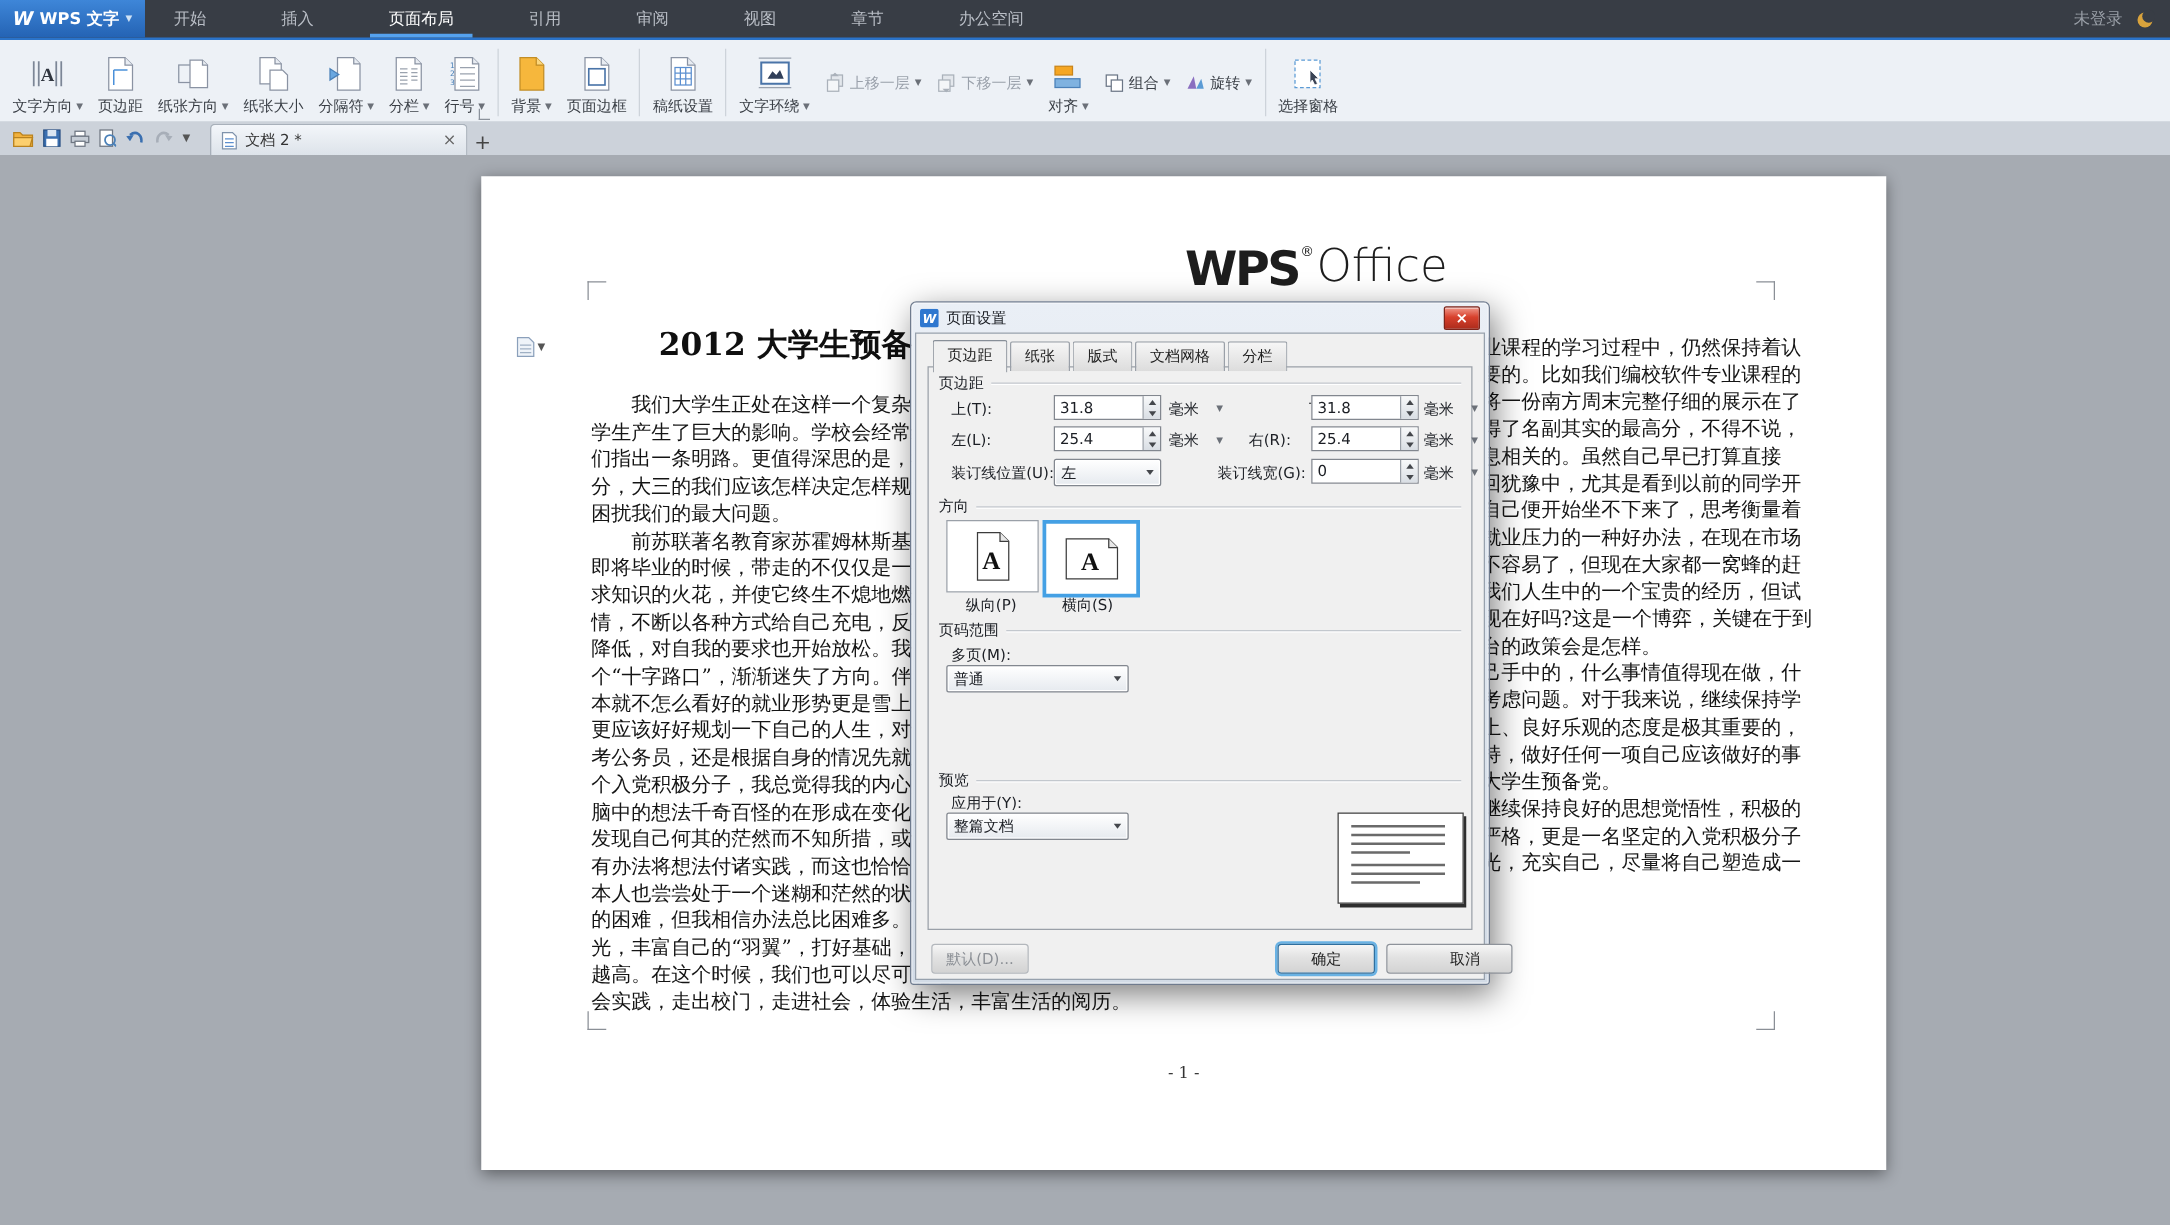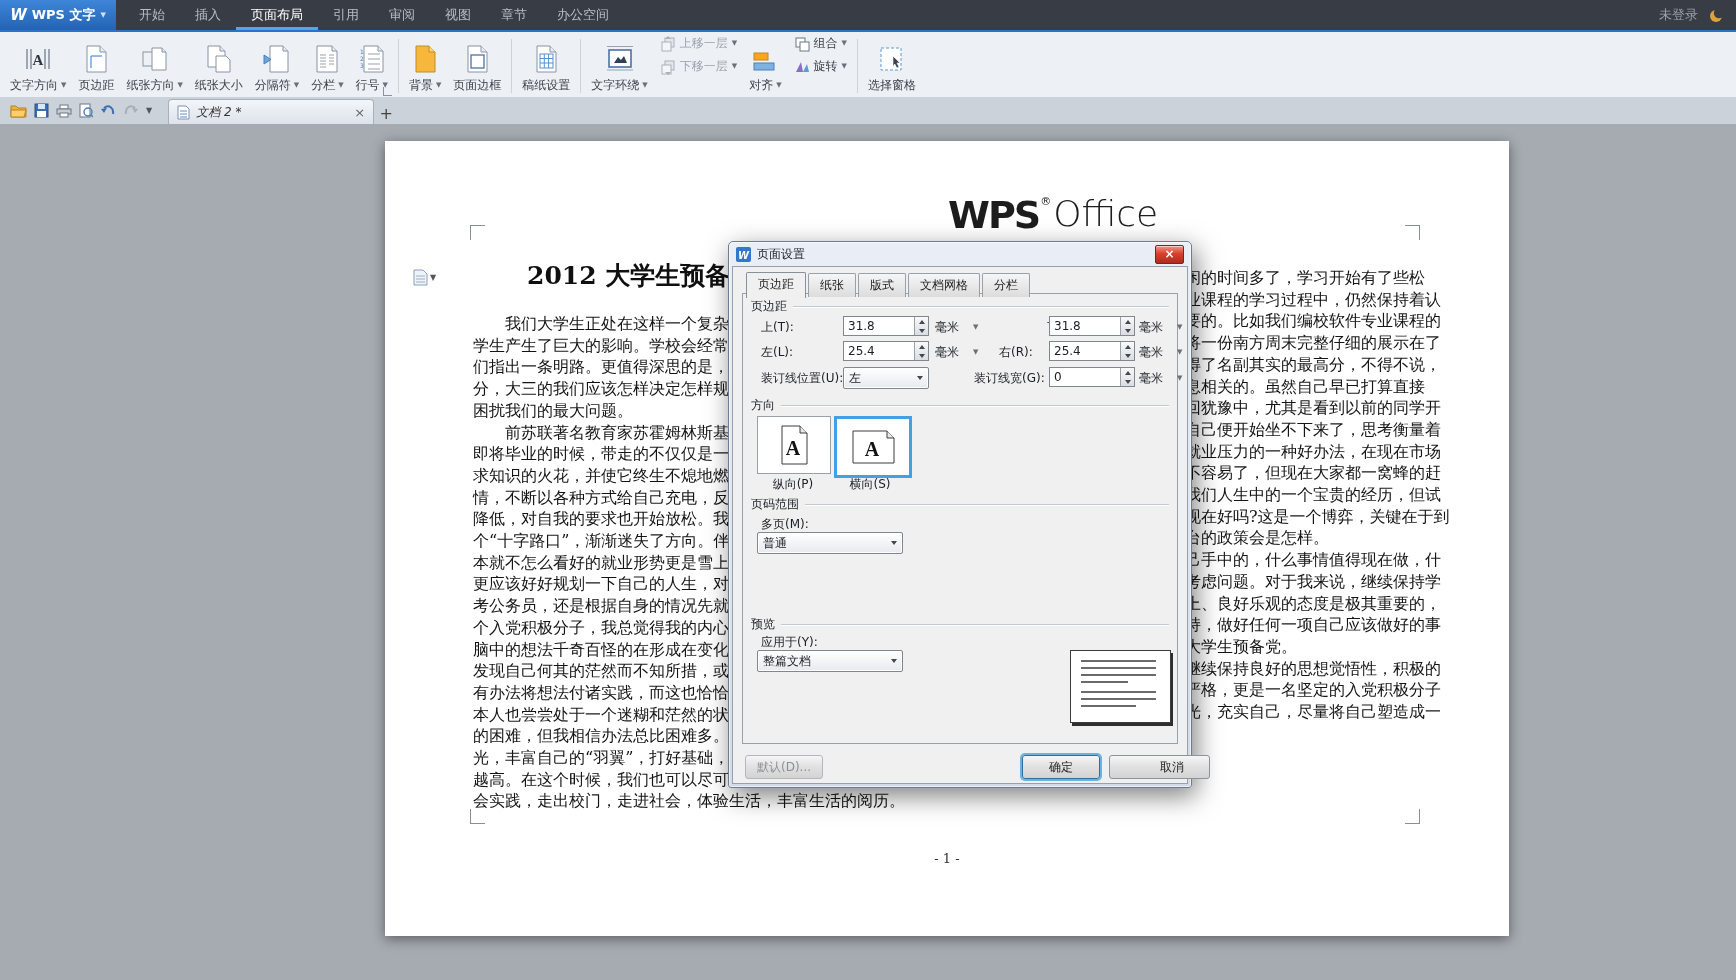--- a/index.html
+++ b/index.html
@@ -9,50 +9,50 @@
   .stage{position:absolute;inset:0;width:1736px;height:980px;background:#a6abb2;}
 
   
   .titlebar{position:absolute;top:0;left:0;right:0;height:30px;background:#383d45;
     border-bottom:2px solid #2a73c9;display:flex;align-items:stretch;color:#b9bec6;
     font-size:13px;z-index:50;}
   .appbtn{width:116px;background:linear-gradient(#3e86d8,#2463b4);color:#fff;
     display:flex;align-items:center;justify-content:center;gap:5px;font-weight:bold;cursor:default;}
   .wlogo{font-weight:900;font-size:15px;font-style:italic;}
   .appcaret{font-size:7px;color:#cfe2f5;}
-  .menus{display:flex;align-items:stretch;margin-left:8px;}
+  .menus{display:flex;align-items:stretch;margin-left:8px;gap:30px;}
   .menu{display:flex;align-items:center;padding:0 15px;cursor:default;}
   .menu.active{color:#fff;box-shadow:inset 0 -3px 0 #55a2ee;}
   .tb-right{margin-left:auto;display:flex;align-items:center;gap:10px;padding-right:12px;color:#9aa0a8;}
 
   
   .ribbon{position:absolute;top:32px;left:0;right:0;height:64px;background:#edf1f6;
     border-bottom:1px solid #c6ccd4;display:flex;align-items:stretch;padding:2px 4px;z-index:40;}
   .rgroup{display:flex;align-items:stretch;position:relative;}
   .rbtn{display:flex;flex-direction:column;align-items:center;justify-content:flex-end;
     padding:3px 6px 4px;gap:3px;font-size:12px;color:#3a3f46;border-radius:2px;cursor:default;}
   .rlabel{display:flex;align-items:center;gap:3px;white-space:nowrap;}
   .caret{font-size:7px;color:#6b7078;line-height:1;}
   .rsep{width:1px;background:#cdd3da;margin:5px 4px;}
-  .rstack{display:flex;flex-direction:column;justify-content:flex-start;gap:4px;padding:0 2px;}
+  .rstack{display:flex;justify-content:flex-start;gap:4px;padding:0 2px;}
   .rsmall{display:flex;align-items:center;gap:4px;font-size:12px;color:#3a3f46;padding:1px 4px;white-space:nowrap;}
   .rsmall.disabled{color:#9aa1ab;}
   .expander{position:absolute;right:2px;bottom:2px;width:8px;height:8px;
     border-left:1px solid #8b929c;border-bottom:1px solid #8b929c;}
   svg{display:block;}
 
   
   .quickrow{position:absolute;top:97px;left:0;right:0;height:27px;background:#ccd2da;
     display:flex;align-items:flex-end;padding:0 4px;z-index:40;}
   .qicons{display:flex;align-items:center;height:27px;gap:7px;padding:0 6px;}
   .qcaret{font-size:8px;color:#555;}
   .doctab{width:188px;height:24px;display:flex;align-items:center;gap:6px;
     background:linear-gradient(#f3f6fa,#dde3ea);border:1px solid #a8b0ba;border-bottom:none;
     border-radius:4px 4px 0 0;padding:0 8px;margin-left:10px;font-size:12px;color:#333;}
-  .tabtitle{flex:1;font-style:italic;}
+  .tabtitle{flex:1;}
   .tabclose{color:#666;font-size:13px;line-height:1;cursor:default;}
   .plusbtn{width:24px;height:22px;display:flex;align-items:center;justify-content:center;
     font-size:16px;color:#444;cursor:default;}
 
   
   .docarea{position:absolute;top:124px;left:0;right:0;bottom:0;background:#a6abb2;overflow:hidden;}
   .page{position:absolute;left:385px;top:17px;width:1124px;height:795px;background:#fff;
     box-shadow:0 3px 12px rgba(0,0,0,.45);}
   .crop{position:absolute;width:14px;height:14px;}
   .crop.tl{left:85px;top:84px;border-left:1px solid #8a8f96;border-top:1px solid #8a8f96;}
@@ -468,21 +468,20 @@
           <div>脑中的想法千奇百怪的在形成在变化，然</div>
           <div>发现自己何其的茫然而不知所措，或许这</div>
           <div>有办法将想法付诸实践，而这也恰恰是个</div>
           <div>本人也尝尝处于一个迷糊和茫然的状态，</div>
           <div>的困难，但我相信办法总比困难多。只要</div>
           <div>光，丰富自己的“羽翼”，打好基础，相信</div>
           <div>越高。在这个时候，我们也可以尽可能地</div>
           <div>会实践，走出校门，走进社会，体验生活，丰富生活的阅历。</div>
         </div>
       <div class="textcol rightcol">
-          <div>闲的时间多了，学习开始有了些松</div>
           <div>业课程的学习过程中，仍然保持着认</div>
           <div>要的。比如我们编校软件专业课程的</div>
           <div>将一份南方周末完整仔细的展示在了</div>
           <div>得了名副其实的最高分，不得不说，</div>
           <div>息相关的。虽然自己早已打算直接</div>
           <div>回犹豫中，尤其是看到以前的同学开</div>
           <div>自己便开始坐不下来了，思考衡量着</div>
           <div>就业压力的一种好办法，在现在市场</div>
           <div>不容易了，但现在大家都一窝蜂的赶</div>
           <div>我们人生中的一个宝贵的经历，但试</div>

